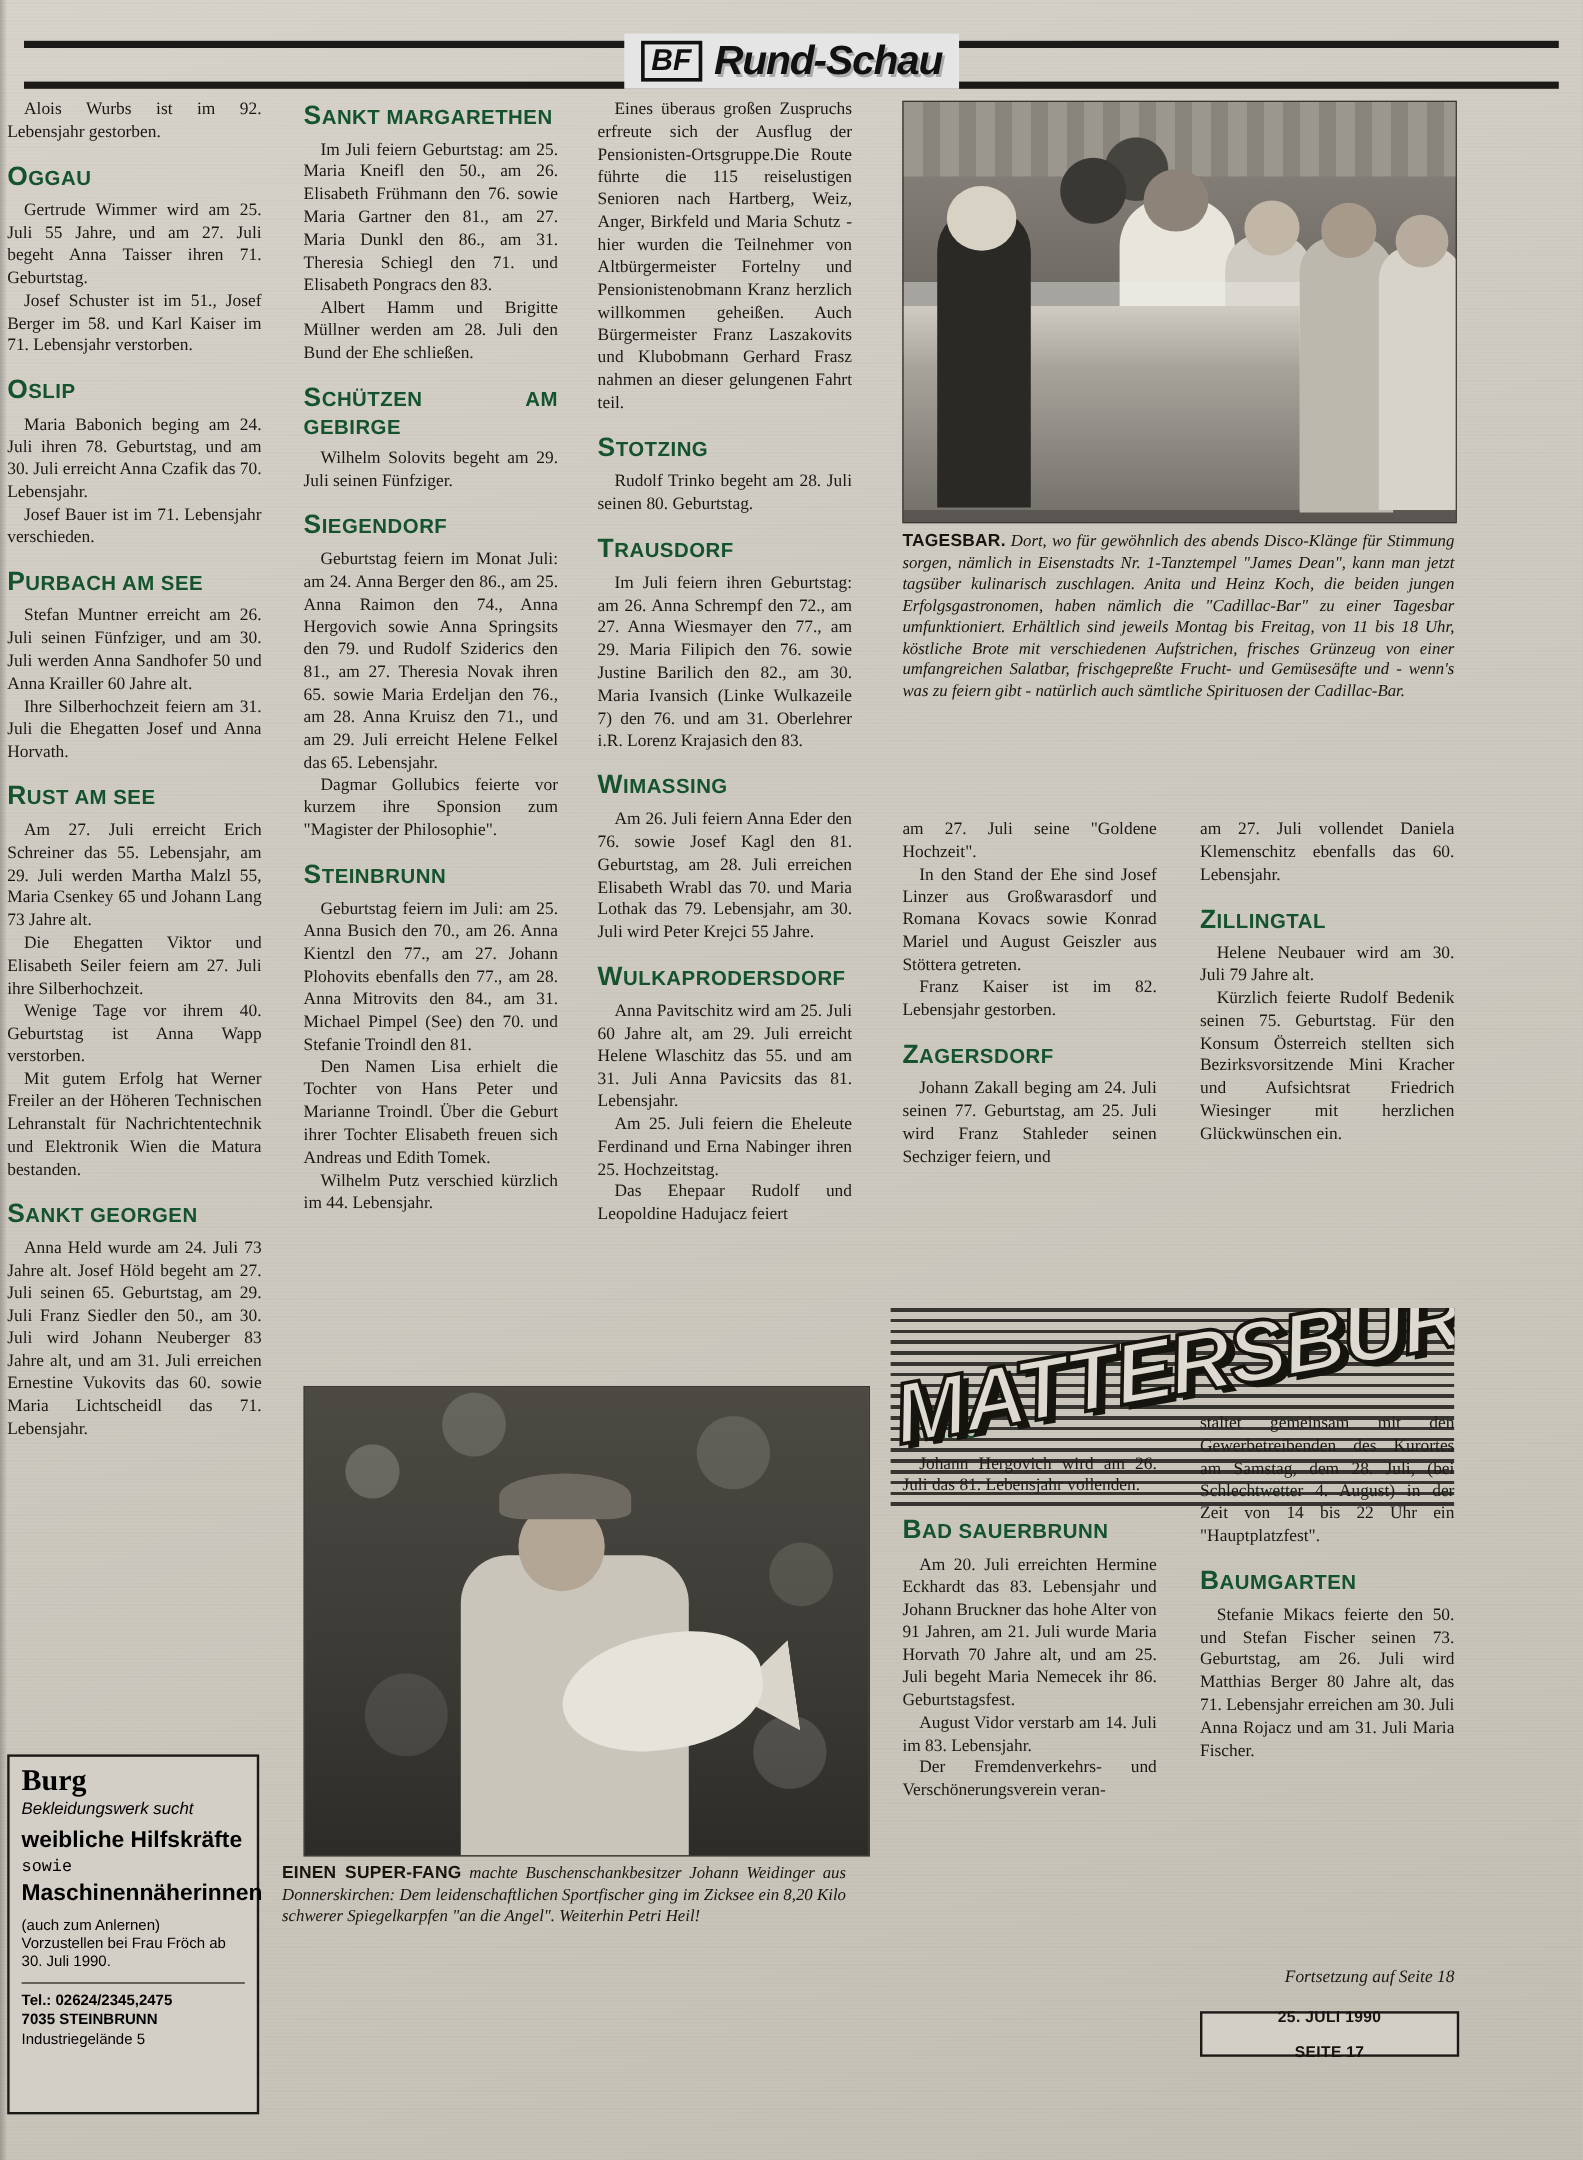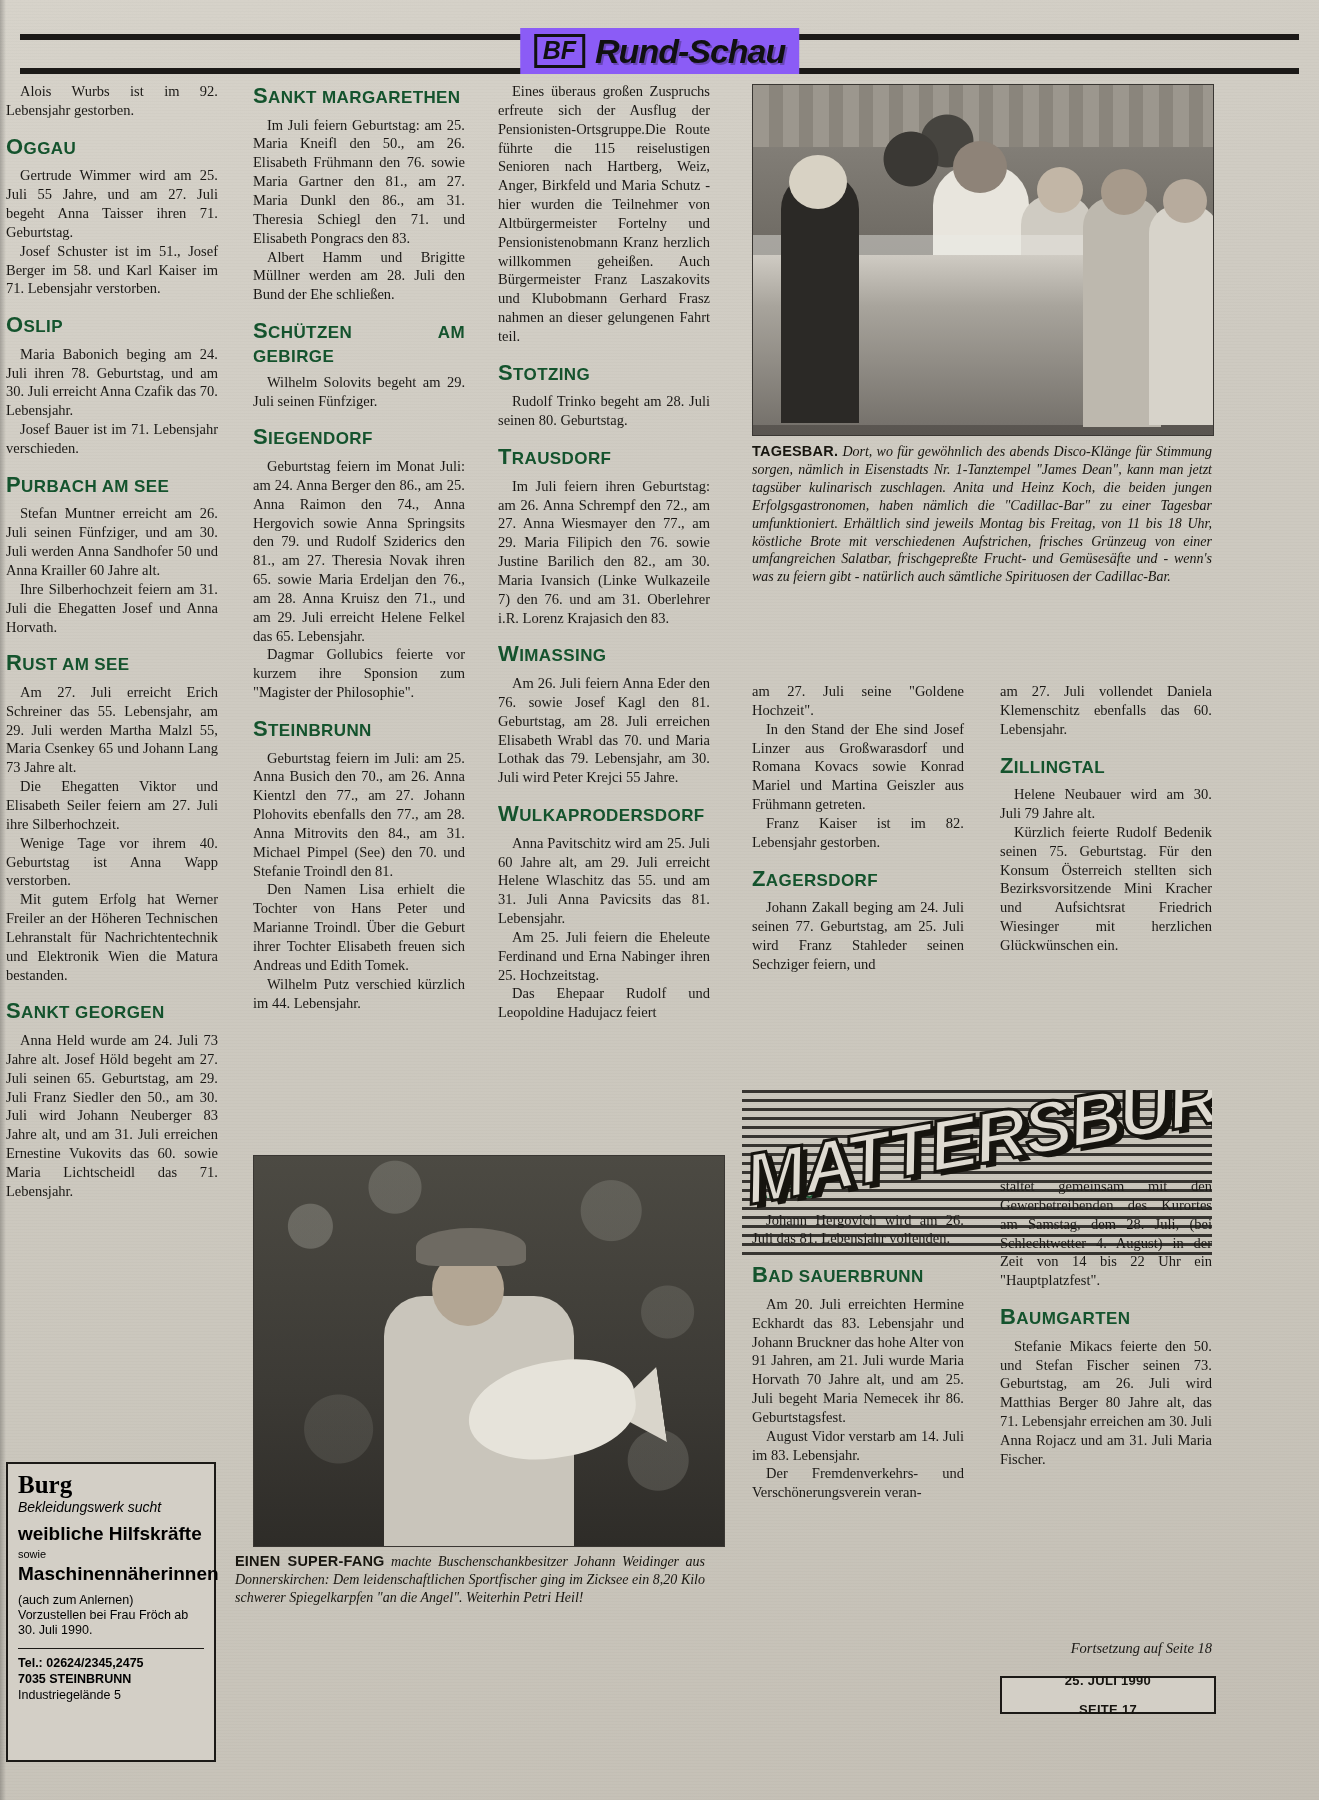--- a/index.html
+++ b/index.html
@@ -17,21 +17,21 @@
       linear-gradient(160deg,#d6d2c9 0%, #cdc9c0 35%, #c9c5bb 70%, #c2bdb3 100%);
   }
   
   .masthead{
     position:absolute;left:20px;top:28px;width:1279px;height:46px;
   }
   .mh-rule-top{position:absolute;left:0;top:6px;width:100%;height:6px;background:#1c1a18;}
   .mh-rule-bot{position:absolute;left:0;top:40px;width:100%;height:6px;background:#1c1a18;}
   .mh-center{
     position:absolute;left:50%;top:0;transform:translateX(-50%);
-    background:#8b5cf6;padding:0 14px;display:flex;align-items:center;gap:10px;height:46px;text-align:center;
+    background:#e5e5e5;padding:0 14px;display:flex;align-items:center;gap:10px;height:46px;text-align:center;
   }
   .bf-logo{
     font-family:"Liberation Sans", sans-serif;
     font-weight:bold;font-style:italic;font-size:25px;color:#111;
     border:3px solid #111;padding:0px 6px 2px 6px;line-height:1.05;
   }
   .mh-title{
     font-family:"Liberation Sans", sans-serif;
     font-weight:bold;font-style:italic;font-size:34px;color:#111;
     letter-spacing:-1px;
@@ -113,21 +113,21 @@
     text-shadow:5px 5px 0 #16140f;
   }
   
   .adbox{
     position:absolute;left:6px;top:1462px;width:210px;height:300px;
     border:2px solid #1b1916;background:#d3cfc6;padding:8px 10px;box-sizing:border-box;
   }
   .ad-t1{font-family:"Liberation Serif", serif;font-weight:bold;font-size:25px;line-height:1.05;}
   .ad-t2{font-family:"Liberation Sans", sans-serif;font-size:14px;margin-top:1px;font-style:italic;}
   .ad-t3{font-family:"Liberation Sans", sans-serif;font-weight:bold;font-size:19px;line-height:1.12;margin-top:8px;}
-  .ad-t4{font-family:Liberation Sans, sans-serif;font-size:11px;margin-top:3px;}
+  .ad-t4{font-family:Liberation Mono, monospace;font-size:14px;margin-top:3px;}
   .ad-t5{font-family:"Liberation Sans", sans-serif;font-weight:bold;font-size:19px;line-height:1.12;margin-top:3px;}
   .ad-t6{font-family:"Liberation Sans", sans-serif;font-size:12.5px;line-height:1.22;margin-top:9px;}
   .ad-rule{height:1px;background:#1b1916;margin:9px 0 6px 0;}
   .ad-t7{font-family:"Liberation Sans", sans-serif;font-weight:bold;font-size:12.5px;line-height:1.3;}
   .ad-t8{font-family:"Liberation Sans", sans-serif;font-size:12.5px;line-height:1.3;}
   
   .cont{
     position:absolute;left:1000px;top:1640px;width:212px;text-align:right;
     font-style:italic;font-size:14.5px;color:#1a1815;
   }
@@ -202,21 +202,21 @@
       <div class="sec">Wimassing</div>
       <p>Am 26. Juli feiern Anna Eder den 76. sowie Josef Kagl den 81. Geburtstag, am 28. Juli erreichen Elisabeth Wrabl das 70. und Maria Lothak das 79. Lebensjahr, am 30. Juli wird Peter Krejci 55 Jahre.</p>
       <div class="sec">Wulkaprodersdorf</div>
       <p>Anna Pavitschitz wird am 25. Juli 60 Jahre alt, am 29. Juli erreicht Helene Wlaschitz das 55. und am 31. Juli Anna Pavicsits das 81. Lebensjahr.</p>
       <p>Am 25. Juli feiern die Eheleute Ferdinand und Erna Nabinger ihren 25. Hochzeitstag.</p>
       <p>Das Ehepaar Rudolf und Leopoldine Hadujacz feiert</p>
     </div>
 
     <div class="col c4" style="top:600px;">
       <p class="noind">am 27. Juli seine "Goldene Hochzeit".</p>
-      <p>In den Stand der Ehe sind Josef Linzer aus Großwarasdorf und Romana Kovacs sowie Konrad Mariel und Martina Geiszler aus Frühmann getreten.</p>
+      <p>In den Stand der Ehe sind Josef Linzer aus Großwarasdorf und Romana Kovacs sowie Konrad Mariel und August Geiszler aus Stöttera getreten.</p>
       <p>Franz Kaiser ist im 82. Lebensjahr gestorben.</p>
       <div class="sec">Zagersdorf</div>
       <p>Johann Zakall beging am 24. Juli seinen 77. Geburtstag, am 25. Juli wird Franz Stahleder seinen Sechziger feiern, und</p>
     </div>
     <div class="col c4" style="top:1095px;">
       <div class="sec first">Antau</div>
       <p>Johann Hergovich wird am 26. Juli das 81. Lebensjahr vollenden.</p>
       <div class="sec">Bad Sauerbrunn</div>
       <p>Am 20. Juli erreichten Hermine Eckhardt das 83. Lebensjahr und Johann Bruckner das hohe Alter von 91 Jahren, am 21. Juli wurde Maria Horvath 70 Jahre alt, und am 25. Juli begeht Maria Nemecek ihr 86. Geburtstagsfest.</p>
       <p>August Vidor verstarb am 14. Juli im 83. Lebensjahr.</p>

